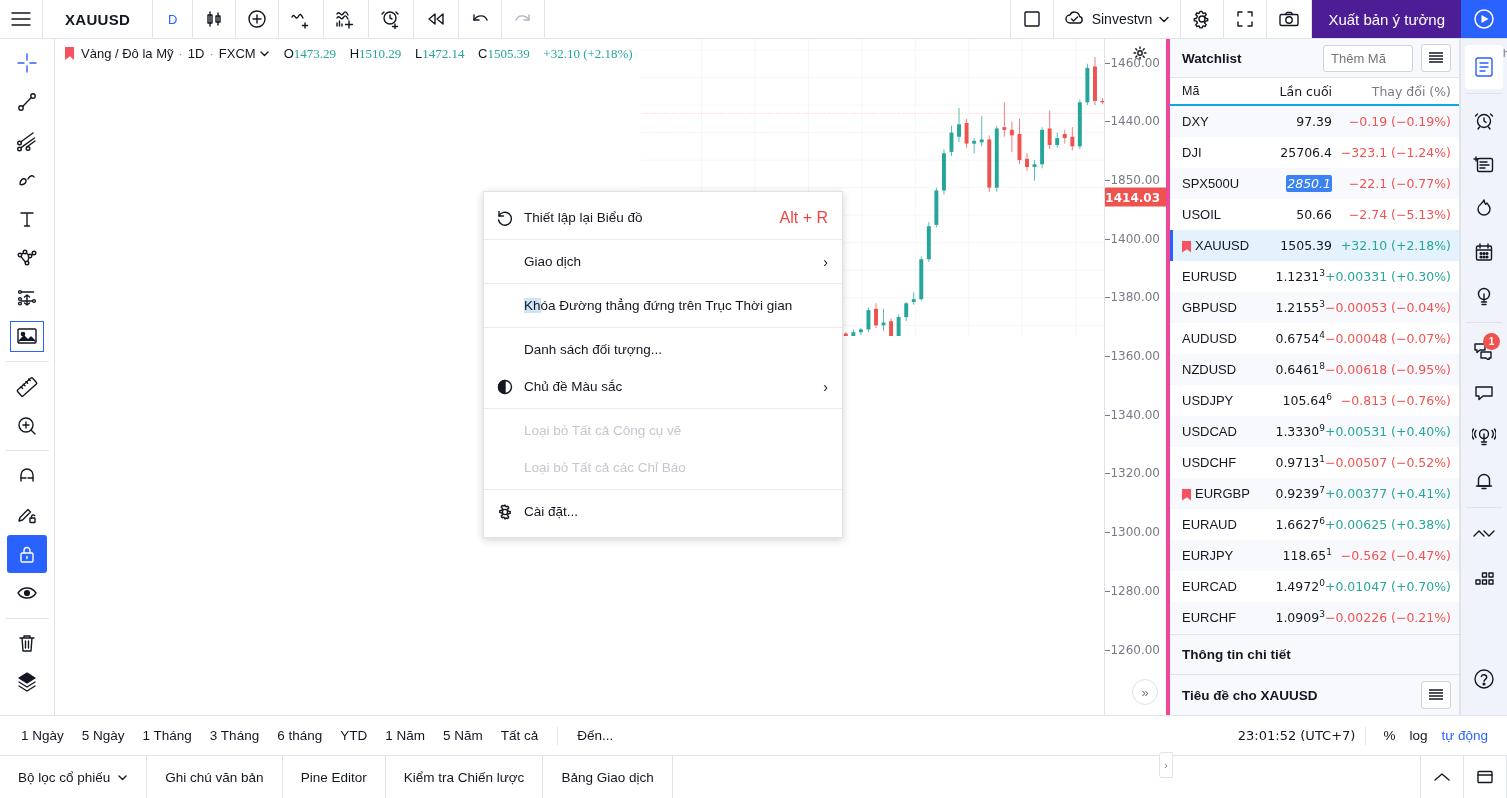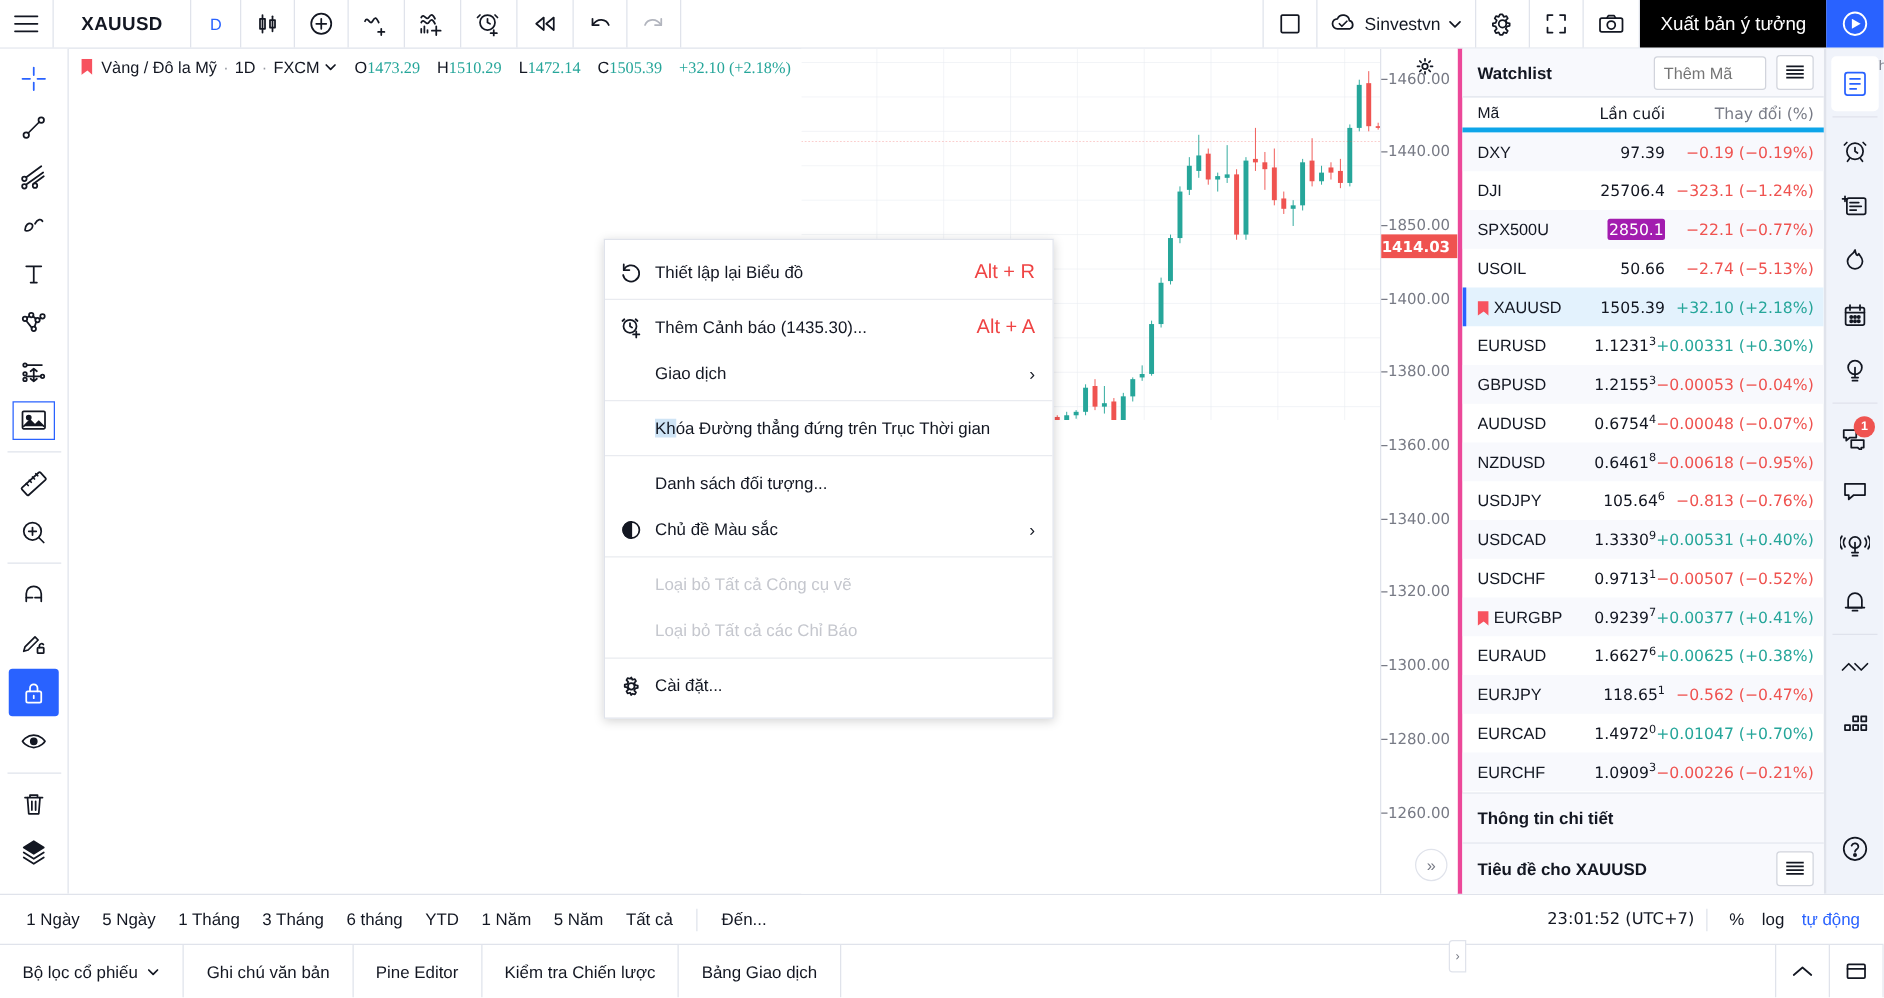--- a/index.html
+++ b/index.html
@@ -14,21 +14,21 @@
 
   
   .topbar { height:39px; min-height:39px; display:flex; align-items:stretch;
             border-bottom:1px solid #e0e3eb; background:#fff; }
   .tb-cell { display:flex; align-items:center; justify-content:center;
              padding:0 11px; border-right:1px solid #e0e3eb; cursor:pointer; }
   .tb-sym { font-weight:bold; font-size:15px; letter-spacing:.3px; padding:0 22px; color:#131722; }
   .tb-int { color:#2962ff; font-size:13px; min-width:40px; }
   .tb-spacer { flex:1; border-right:1px solid #e0e3eb; }
   .tb-cloud { display:flex; align-items:center; gap:6px; font-size:14px; color:#131722; padding:0 10px; }
-  .publish { background:#000000; color:#fff; font-size:15px; display:flex; align-items:center;
+  .publish { background:#4c1d95; color:#fff; font-size:15px; display:flex; align-items:center;
              padding:0 16px; cursor:pointer; }
   .playbtn { background:#2962ff; display:flex; align-items:center; padding:0 12px; cursor:pointer; }
   svg { display:block; }
   .ic { stroke:#131722; stroke-width:1.4; fill:none; stroke-linecap:round; stroke-linejoin:round; }
   .ic-dim { stroke:#b2b5be; stroke-width:1.4; fill:none; stroke-linecap:round; stroke-linejoin:round; }
 
   
   .middle { flex:1; display:flex; min-height:0; }
 
   
@@ -112,34 +112,34 @@
            background:#fff; border-right:1px solid #e0e3eb; }
   .wl-head { height:39px; min-height:39px; display:flex; align-items:center; padding:0 8px 0 12px;
              gap:8px; border-bottom:1px solid #e0e3eb; background:#f8f9fd; }
   .wl-title { font-weight:bold; font-size:13.5px; color:#131722; flex:1; }
   .wl-add { width:90px; height:27px; border:1px solid #d1d4dc; border-radius:3px;
             font-size:13px; color:#9598a1; padding:0 7px; font-family:"Liberation Sans", sans-serif;
             background:#fff; outline:none; }
   .wl-menu { width:30px; height:28px; border:1px solid #d1d4dc; border-radius:3px; display:flex;
              align-items:center; justify-content:center; cursor:pointer; background:#fff; }
   .wl-cols { height:28px; display:flex; align-items:center; font-size:12.5px; color:#787b86;
-             border-bottom:4px solid #0ea5e9; padding:0 8px 0 12px; }
+             border-bottom:2px solid #0ea5e9; padding:0 8px 0 12px; }
   .wl-rows { flex:1; overflow:hidden; }
   .wl-row { height:31px; display:flex; align-items:center; padding:0 8px 0 12px; font-size:13px;
             position:relative; cursor:pointer; }
   .wl-row:nth-child(odd) { background:#f8f9fd; }
   .wl-row.sel { background:#e3f2fd; }
   .wl-row.sel:before { content:""; position:absolute; left:0; top:0; bottom:0; width:3px; background:#2962ff; }
   .c-sym { width:84px; color:#131722; overflow:hidden; white-space:nowrap; }
   .c-last { width:66px; text-align:right; color:#131722; font-family:"DejaVu Sans", sans-serif;
             font-size:12.5px; white-space:nowrap; }
   .c-chg { flex:1; text-align:right; font-family:"DejaVu Sans", sans-serif; font-size:12.5px;
            white-space:nowrap; }
   .up { color:#26a69a; } .down { color:#ef5350; }
-  .hlbox { background:#a21caf; color:#fff; padding:1px 1px; border-radius:2px; }
+  .hlbox { background:#3b82f6; color:#fff; padding:1px 1px; border-radius:2px;font-style:italic; }
   .sup { font-size:9px; vertical-align:super; }
   .rowflag { width:9px; height:12px; background:#f7525f; margin-right:4px; display:inline-block;
              clip-path:polygon(0 0,100% 0,100% 100%,55% 72%,0 100%); vertical-align:middle; }
   .wl-foot { border-top:1px solid #e0e3eb; }
   .wl-f-item { height:40px; display:flex; align-items:center; padding:0 8px 0 12px;
                font-weight:bold; font-size:13.5px; color:#131722; background:#f8f9fd;
                border-bottom:1px solid #e0e3eb; cursor:pointer; }
   .wl-f-item .sp { flex:1; }
   .wl-collapse { position:absolute; left:-11px; top:713px; width:14px; height:26px;
                  background:#fff; border:1px solid #e0e3eb; border-radius:3px 0 0 3px;
@@ -680,34 +680,20 @@
                     <path d="M3 2.5V7h4.5"></path>
                   </g>
                 </svg>
               </span>
               <span class="clabel">Thiết lập lại Biểu đồ</span>
               <span class="cshort">Alt + R</span>
             </div>
           </div>
           <div class="ctxgroup">
             <div class="ctxitem">
-              <span class="cicon">
-                <svg width="20" height="18">
-                  <g class="ic">
-                    <circle cx="8" cy="8" r="5.2"></circle>
-                    <path d="M8 5.5V8l1.7 1.1"></path>
-                    <path d="M3.5 2.4L2 3.8M12.5 2.4L14 3.8"></path>
-                    <path d="M13 12v5M10.5 14.5h5"></path>
-                  </g>
-                </svg>
-              </span>
-              <span class="clabel">Thêm Cảnh báo (1435.30)...</span>
-              <span class="cshort">Alt + A</span>
-            </div>
-            <div class="ctxitem">
               <span class="cicon"></span>
               <span class="clabel">Giao dịch</span>
               <span class="carrow">›</span>
             </div>
           </div>
           <div class="ctxgroup">
             <div class="ctxitem">
               <span class="cicon"></span>
               <span class="clabel"><span class="hl">Kh</span>óa Đường thẳng đứng trên Trục Thời gian</span>
             </div>

